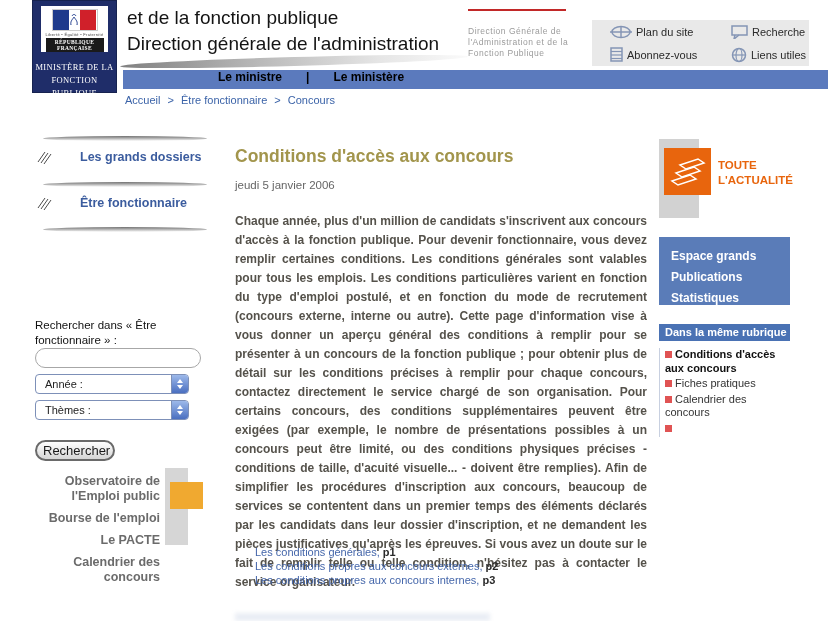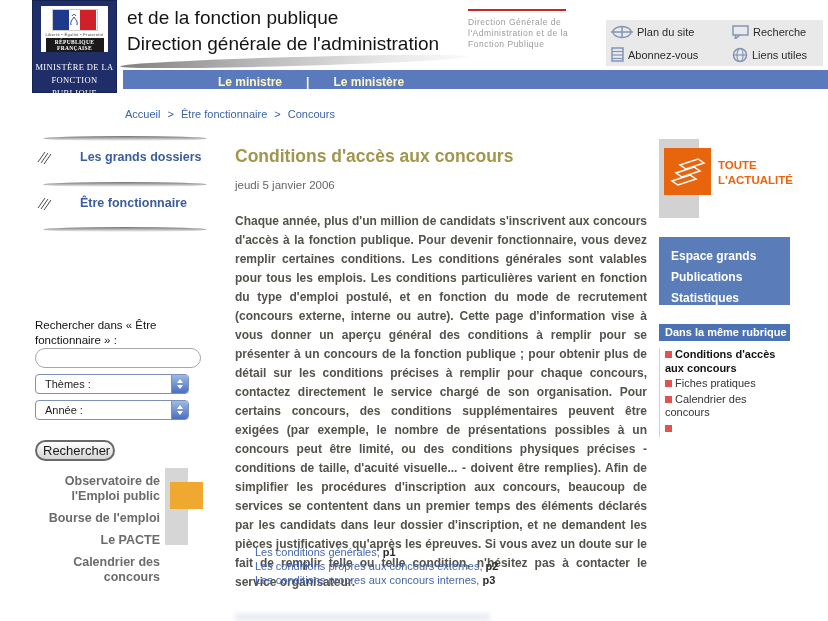--- a/index.html
+++ b/index.html
@@ -23,29 +23,29 @@
     margin-top:9px;line-height:1.5;letter-spacing:.4px;}
 
   
   .site-title{left:127px;top:5px;font-size:19px;line-height:1.35;color:#141414;}
   .swoosh{left:120px;top:57px;width:348px;height:9px;border-radius:60%;
     background:linear-gradient(to right,#808080,#b9b9b9 40%,#e6e6e6 75%,#fafafa);transform:rotate(-1.6deg);}
   .dgafp{left:468px;top:8px;width:110px;}
   .dgafp-acronym{display:flex;align-items:flex-end;font-weight:bold;font-size:29px;line-height:1;
     color:#5a6fa0;letter-spacing:1px;}
   .dgafp-rule{width:98px;height:2px;background:#c22828;margin-top:1px;}
-  .dgafp-sub{font-size:8.5px;color:#9b9b9b;line-height:1.3;letter-spacing:.5px;margin-top:6px;}
-  .utility-panel{left:606px;top:20px;width:217px;height:46px;background:#e9e9e9;
-    display:grid;grid-template-columns:121px 96px;grid-auto-rows:23px;align-items:center;padding-left:5px;box-sizing:border-box;}
+  .dgafp-sub{font-size:8.5px;color:#9b9b9b;line-height:1.3;letter-spacing:.5px;margin-top:15px;}
+  .utility-panel{left:592px;top:20px;width:217px;height:46px;background:#e9e9e9;
+    display:grid;grid-template-columns:121px 96px;grid-auto-rows:23px;align-items:center;padding-left:18px;box-sizing:border-box;}
   .util-item{display:flex;align-items:center;gap:4px;font-size:11px;color:#2a2a2a;cursor:pointer;}
   .util-item svg{flex:0 0 auto;}
-  .nav-bar{left:123px;top:70px;width:705px;height:19px;background:#5b7abd;display:flex;align-items:flex-end;
-    padding-left:95px;box-sizing:border-box;gap:24px;color:#fef9c3;font-weight:bold;font-size:12px;}
+  .nav-bar{left:123px;top:70px;width:705px;height:19px;background:#5b7abd;display:flex;align-items:flex-start;
+    padding-left:95px;box-sizing:border-box;gap:24px;color:#000000;font-weight:bold;font-size:12px;}
   .nav-bar .navlink{cursor:pointer;}
-  .breadcrumb{left:125px;top:108px;font-size:11px;color:#3b63a8;}
+  .breadcrumb{left:125px;top:94px;font-size:11px;color:#3b63a8;}
   .breadcrumb .crumb{cursor:pointer;}
   .breadcrumb .sep{margin:0 4px;}
 
   
   .menu{left:35px;top:136px;width:176px;}
   .menu-divider{height:5px;border-radius:50%;margin:0 4px 9px 8px;
     background:linear-gradient(to bottom,#6f6f6f,rgba(200,200,200,0)); }
   .menu-item{display:flex;gap:28px;margin:0 0 16px 2px;cursor:pointer;}
   .menu-item .label{color:#3b5c9e;font-weight:bold;font-size:12.5px;line-height:1.25;}
   .search-block{left:35px;top:318px;width:162px;font-size:11.5px;color:#111;}
@@ -197,28 +197,28 @@
     </svg>
     <span class="label">Être fonctionnaire</span>
   </div>
   <div class="menu-divider"></div>
 </div>
 
 <div class="abs search-block">
   <div class="search-label">Rechercher dans « Être fonctionnaire » :</div>
   <input class="search-input" type="text" value="" style="">
   <div class="fake-select">
-    <span class="sel-label">Thèmes :</span>
+    <span class="sel-label">Année :</span>
     <span class="stepper">
       <span class="tri-up"></span>
         <span class="tri-down"></span>
     </span>
   </div>
   <div class="fake-select">
-    <span class="sel-label">Année :</span>
+    <span class="sel-label">Thèmes :</span>
     <span class="stepper">
       <span class="tri-up"></span>
         <span class="tri-down"></span>
     </span>
   </div>
   <br>
   <button class="search-button">Rechercher</button>
 </div>
 
 <div class="abs gray-bar-left"></div>

